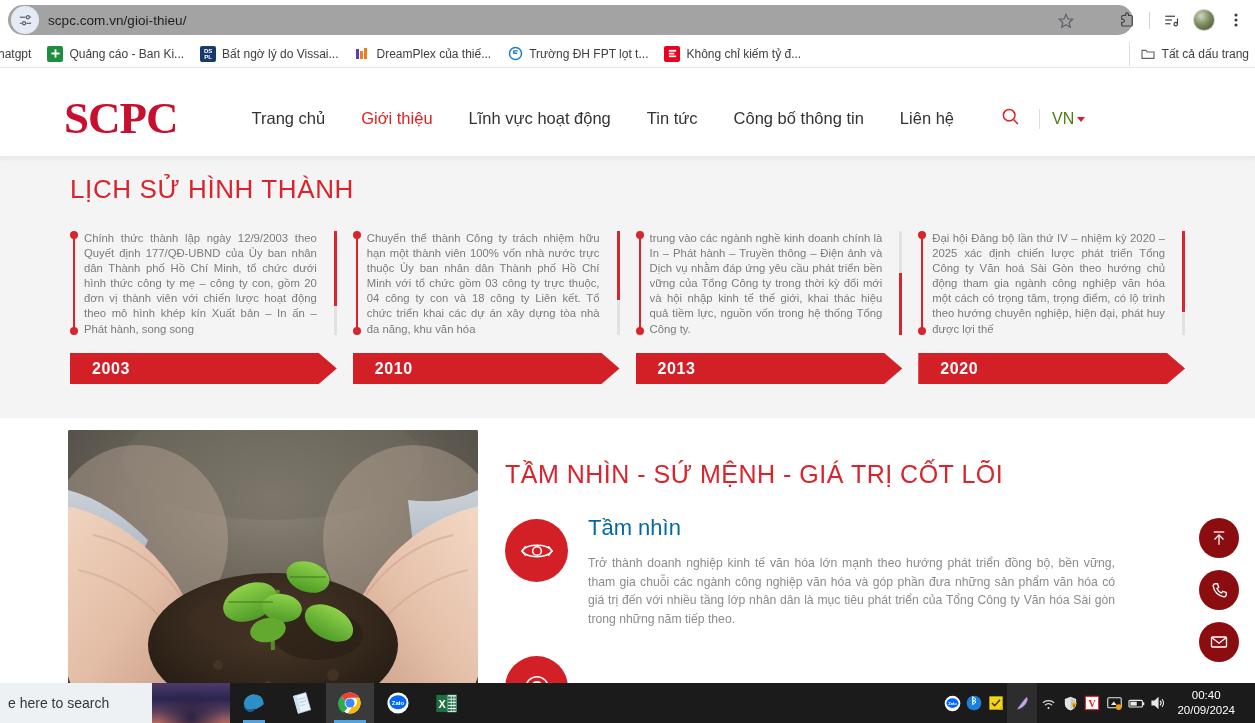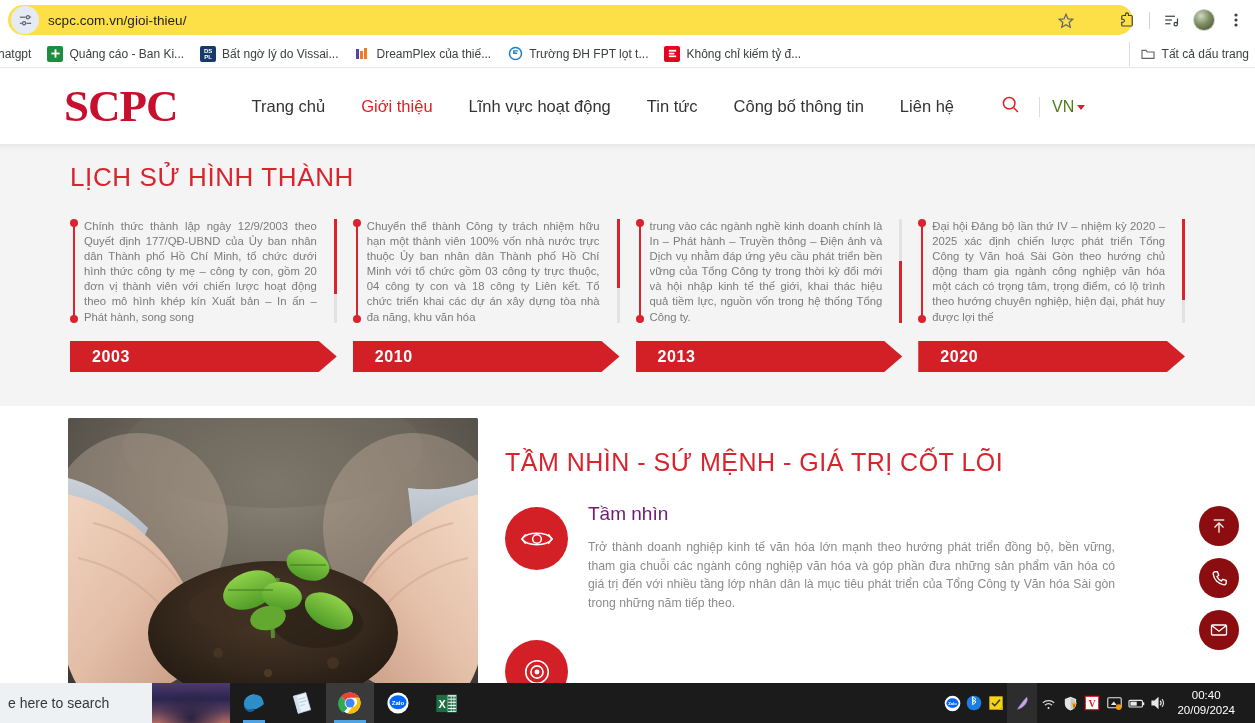--- a/index.html
+++ b/index.html
@@ -11,21 +11,21 @@
   }
   body { position: relative; }
 
   
   .browser-chrome {
     position: absolute; top: 0; left: 0; width: 1255px; height: 40px;
     background: #ffffff;
   }
   .omnibox {
     position: absolute; left: 8px; top: 5px; width: 1125px; height: 30px;
-    background: #fde047; border-radius: 16px;
+    background: #a3a3a3; border-radius: 16px;
     display: flex; align-items: center;
   }
   .site-settings-icon {
     width: 28px; height: 28px; margin-left: 3px;
     background: #e4ebf5; border-radius: 50%;
     display: flex; align-items: center; justify-content: center;
   }
   .url-text {
     font-size: 13.5px; color: #1f1f1f; margin-left: 9px;
     letter-spacing: 0.05px; white-space: nowrap;
@@ -65,21 +65,21 @@
     font-size: 9px; font-weight: bold; color: #fff; border-radius: 2px; }
   .bm-right {
     position: absolute; right: 6px; top: 2px;
     display: flex; align-items: center; gap: 6px;
     padding-left: 10px;
     border-left: 1px solid #dadce0; height: 24px;
   }
 
   
   .page {
-    position: absolute; top: 69px; left: 0; width: 1255px; height: 614px;
+    position: absolute; top: 81px; left: 0; width: 1255px; height: 614px;
     background: #ffffff; overflow: hidden;
   }
 
   
   .site-header {
     height: 75px; width: 100%; background: #fff;
     display: flex; align-items: center;
     padding-left: 64px;
     position: relative;
   }
@@ -167,21 +167,21 @@
     letter-spacing: 0.5px; margin-bottom: 26px;
   }
   .vm-block { display: flex; margin-bottom: 22px; }
   .vm-icon {
     width: 63px; height: 63px; border-radius: 50%; background: #d32027;
     flex: 0 0 63px; display: flex; align-items: center; justify-content: center;
     margin-top: 4px;
   }
   .vm-content { padding-left: 20px; flex: 1; }
   .vm-title {
-    font-size: 19px; color: #701a75; margin-bottom: 13px; font-weight: 400;
+    font-size: 22px; color: #0369a1; margin-bottom: 13px; font-weight: 400;
   }
   .vm-text {
     font-size: 12.2px; line-height: 18.5px; color: #8b8b8b; text-align: justify;
   }
 
   
   .floaters {
     position: absolute; right: 16px; top: 437px;
     display: flex; flex-direction: column; gap: 12px; z-index: 40;
   }

